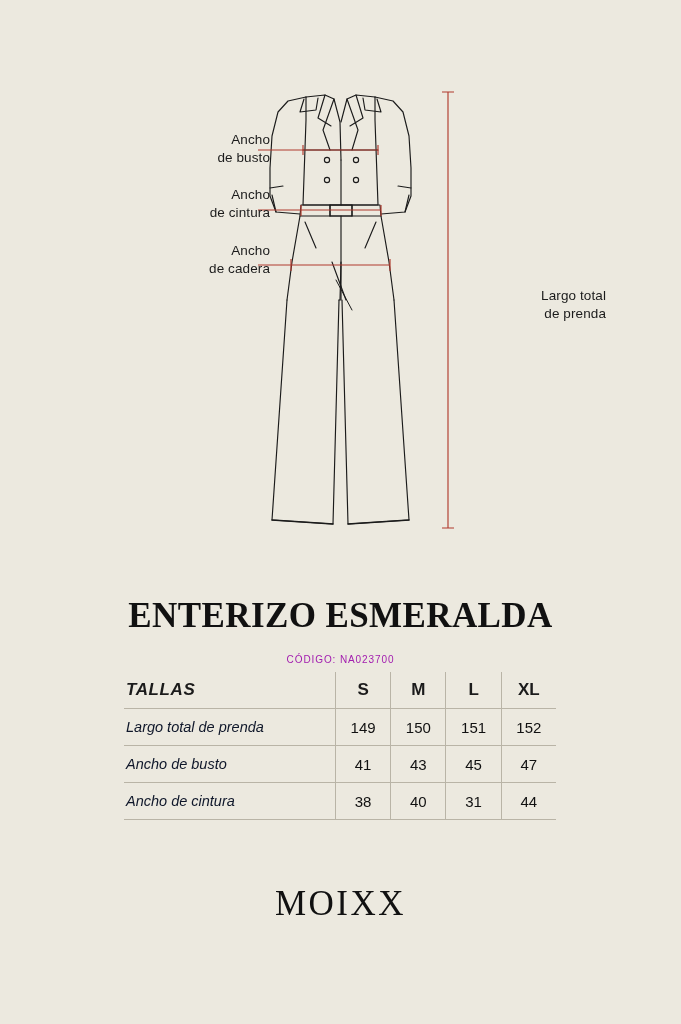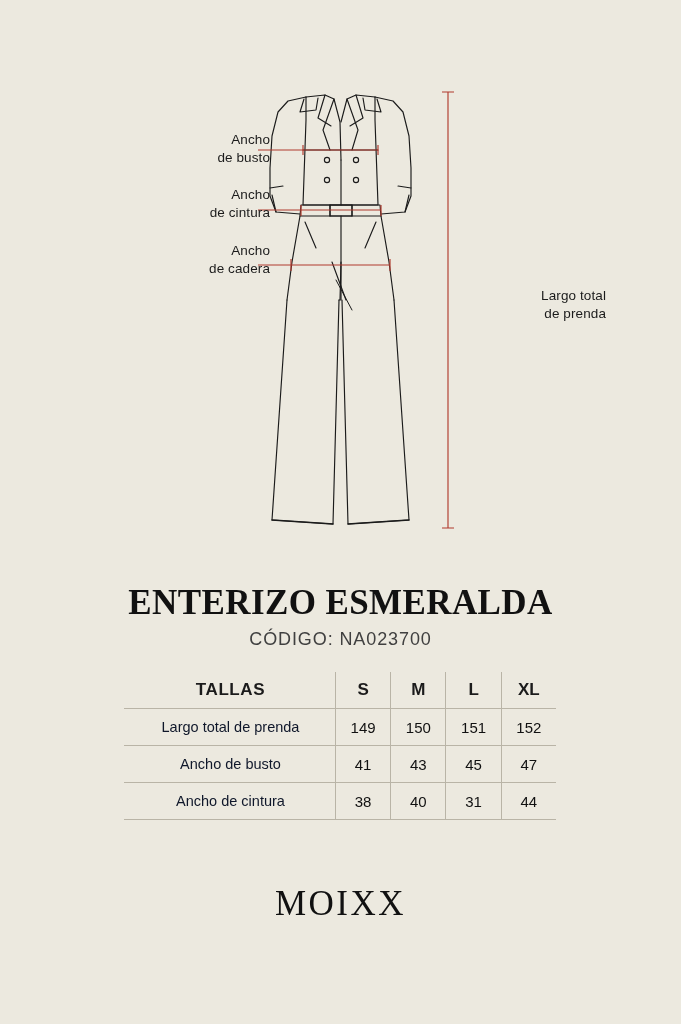--- a/index.html
+++ b/index.html
@@ -63,27 +63,27 @@
     top: 578px;
     width: 681px;
     text-align: center;
   }
   .title {
     font-family: "Liberation Serif", serif;
     font-weight: bold;
     font-size: 35px;
     letter-spacing: 0.4px;
     color: #111;
-    margin: 5px;
+    margin: 18px;
   }
   .code {
     margin-top: 6px;
-    font-size: 18px;
+    font-size: 10px;
     letter-spacing: 0.9px;
-    color: #404040;
+    color: #a21caf;
   }
 
   
   .table-wrap {
     position: absolute;
     left: 124px;
     top: 672px;
     width: 432px;
   }
   table.size-table {
@@ -96,25 +96,26 @@
     border-bottom: 1px solid #b9b4a6;
     padding: 0;
     height: 36px;
     vertical-align: middle;
   }
   table.size-table thead th {
     border-bottom: 1px solid #b9b4a6;
   }
   .c-label {
     width: 208px;
-    text-align: center;
+    text-align: left;
     font-size: 14.5px;
     font-weight: normal;
     padding-left: 2px !important;
     border-right: 1px solid #b9b4a6;
+    font-style: italic;
   }
   .c-size {
     width: 54px;
     text-align: center;
     font-size: 15px;
     border-right: 1px solid #b9b4a6;
   }
   .c-size.last { border-right: none; }
   thead .c-label {
     font-family: "Liberation Sans", sans-serif;

